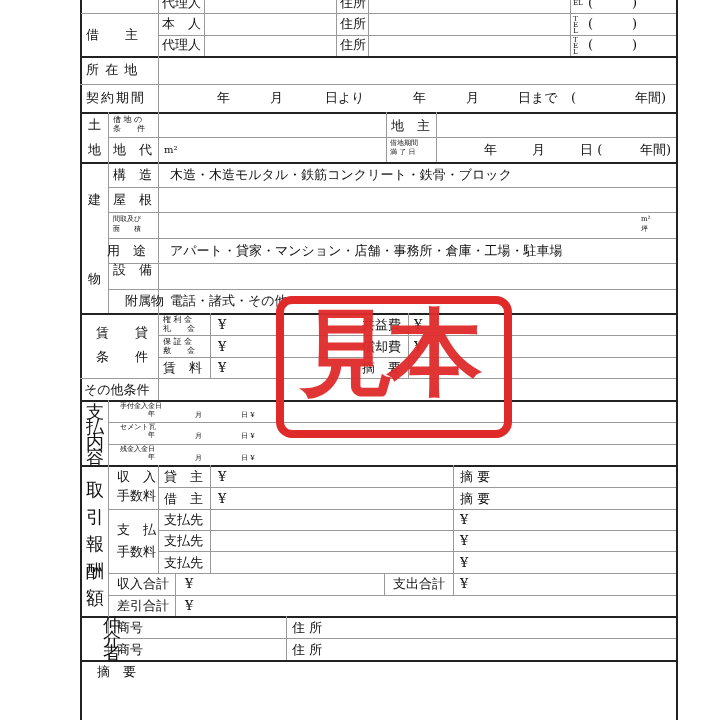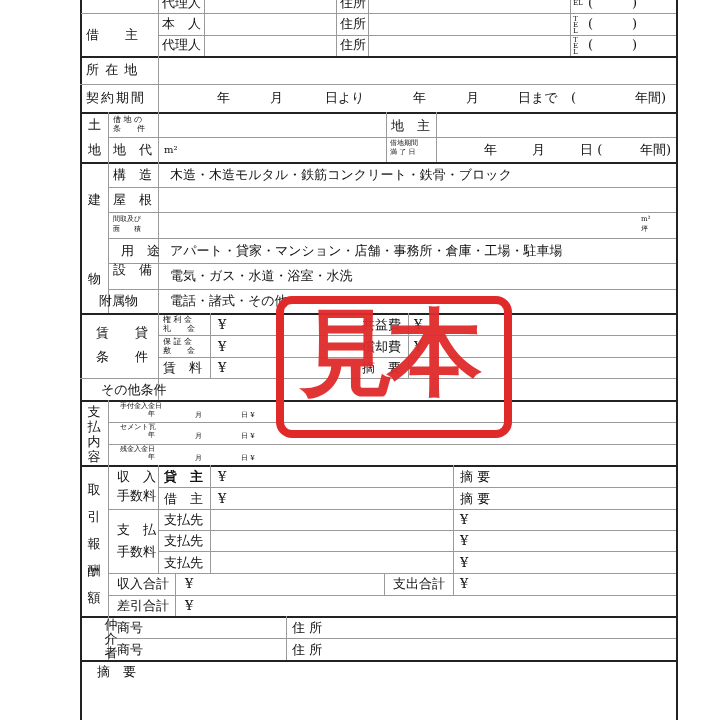--- a/index.html
+++ b/index.html
@@ -6,21 +6,21 @@
   body { width:720px; height:720px; overflow:hidden; position:relative;
          font-family:"DejaVu Serif","Liberation Serif",serif; color:#111; }
   .page { position:absolute; left:0; top:0; width:720px; height:720px; }
   .t { position:absolute; font-size:13px; line-height:1; white-space:nowrap; }
   .s { position:absolute; font-size:8px; line-height:1; white-space:nowrap; }
   .xs { position:absolute; font-size:7px; line-height:1; white-space:nowrap; }
   .hl { position:absolute; height:0; border-top:1px solid #9a9a9a; }
   .hlb { position:absolute; height:0; border-top:2px solid #222; }
   .vl { position:absolute; width:0; border-left:1px solid #9a9a9a; }
   .vlb { position:absolute; width:0; border-left:2px solid #222; }
-  .vt { position:absolute; font-size:13px; line-height:15px; width:16px; text-align:center; white-space:normal; }
+  .vt { position:absolute; font-size:18px; line-height:15px; width:16px; text-align:center; white-space:normal; }
   .stamp { position:absolute; left:276px; top:296px; width:236px; height:142px;
            border:8px solid #e02a2a; border-radius:16px; box-sizing:border-box; }
   .stamp-text { position:absolute; left:300px; top:306px; font-family:"DejaVu Sans","Liberation Sans",sans-serif;
                 font-weight:bold; font-size:94px; line-height:1; color:#e02a2a; letter-spacing:-6px; opacity:0.95; }
 </style>
 </head>
 <body>
 
 <div class="page">
 
@@ -102,25 +102,24 @@
   <span class="t" style="left:88px;top:193px;">建</span>
   <span class="t" style="left:88px;top:272px;">物</span>
 
   <span class="t" style="left:113px;top:168px;">構　造</span>
   <span class="t" style="left:170px;top:168px;">木造・木造モルタル・鉄筋コンクリート・鉄骨・ブロック</span>
   <span class="t" style="left:113px;top:193px;">屋　根</span>
   <span class="xs" style="left:113px;top:216px;">間取及び</span>
   <span class="xs" style="left:113px;top:226px;">面　　積</span>
   <span class="xs" style="left:641px;top:216px;">m²</span>
   <span class="xs" style="left:641px;top:226px;">坪</span>
-  <span class="t" style="left:121px;top:244px;">用　途</span>
+  <span class="t" style="left:107px;top:244px;">用　途</span>
   <span class="t" style="left:170px;top:244px;">アパート・貸家・マンション・店舗・事務所・倉庫・工場・駐車場</span>
   <span class="t" style="left:113px;top:263px;">設　備</span>
-  <span class="t" style="left:170px;top:269px;">電気・ガス・水道・浴室・水洗</span>
-  <span class="t" style="left:99px;top:294px;">附属物</span>
+  <span class="t" style="left:125px;top:294px;">附属物</span>
   <span class="t" style="left:170px;top:294px;">電話・諸式・その他</span>
 
   <div class="hl" style="left:158px;top:335px;width:518px;"></div>
   <div class="hl" style="left:158px;top:357px;width:518px;"></div>
   <div class="hl" style="left:80px;top:378px;width:596px;"></div>
   <div class="hlb" style="left:80px;top:400px;width:598px;"></div>
   <div class="vl" style="left:158px;top:313px;height:87px;"></div>
   <div class="vl" style="left:210px;top:313px;height:65px;"></div>
   <div class="vl" style="left:408px;top:313px;height:65px;"></div>
 
@@ -136,21 +135,21 @@
   <span class="s" style="left:163px;top:338px;">保 証 金</span>
   <span class="s" style="left:163px;top:347px;">敷　　金</span>
   <span class="t" style="left:218px;top:340px;">¥</span>
   <span class="t" style="left:362px;top:340px;">償却費</span>
   <span class="t" style="left:414px;top:340px;">¥</span>
 
   <span class="t" style="left:163px;top:361px;">賃　料</span>
   <span class="t" style="left:218px;top:361px;">¥</span>
   <span class="t" style="left:362px;top:361px;">摘　要</span>
 
-  <span class="t" style="left:101px;top:383px;text-align:center;">その他条件</span>
+  <span class="t" style="left:84px;top:383px;text-align:center;">その他条件</span>
 
   <div class="hl" style="left:108px;top:422px;width:568px;"></div>
   <div class="hl" style="left:108px;top:444px;width:568px;"></div>
   <div class="hlb" style="left:80px;top:465px;width:598px;"></div>
   <div class="vl" style="left:108px;top:400px;height:65px;"></div>
 
   <span class="vt" style="left:86px;top:404px;">支払内容</span>
 
   <span class="xs" style="left:120px;top:403px;">手付金入金日</span>
   <span class="xs" style="left:148px;top:411px;">年</span>
@@ -178,21 +177,21 @@
   <div class="vl" style="left:158px;top:465px;height:108px;"></div>
   <div class="vl" style="left:210px;top:465px;height:108px;"></div>
   <div class="vl" style="left:175px;top:573px;height:43px;"></div>
   <div class="vl" style="left:384px;top:573px;height:22px;"></div>
   <div class="vl" style="left:453px;top:465px;height:130px;"></div>
 
   <span class="vt" style="left:86px;top:476px;line-height:27px;">取引報酬額</span>
 
   <span class="t" style="left:117px;top:470px;">収　入</span>
   <span class="t" style="left:117px;top:489px;">手数料</span>
-  <span class="t" style="left:164px;top:470px;font-weight:bold;">貸　主</span>
+  <span class="t" style="left:164px;top:470px;">貸　主</span>
   <span class="t" style="left:218px;top:470px;">¥</span>
   <span class="t" style="left:460px;top:470px;">摘 要</span>
   <span class="t" style="left:164px;top:492px;">借　主</span>
   <span class="t" style="left:218px;top:492px;">¥</span>
   <span class="t" style="left:460px;top:492px;">摘 要</span>
 
   <span class="t" style="left:117px;top:523px;">支　払</span>
   <span class="t" style="left:117px;top:545px;">手数料</span>
   <span class="t" style="left:164px;top:513px;">支払先</span>
   <span class="t" style="left:460px;top:513px;">¥</span>

